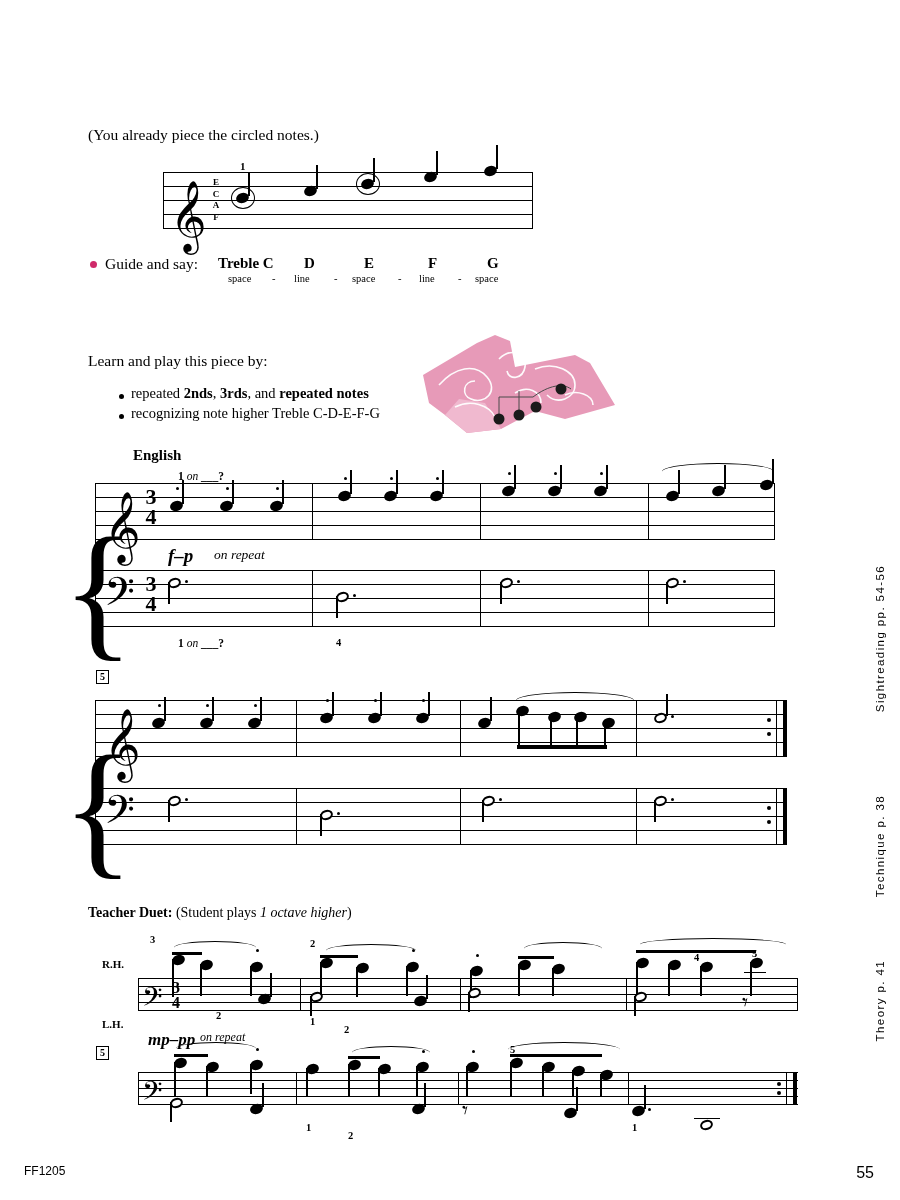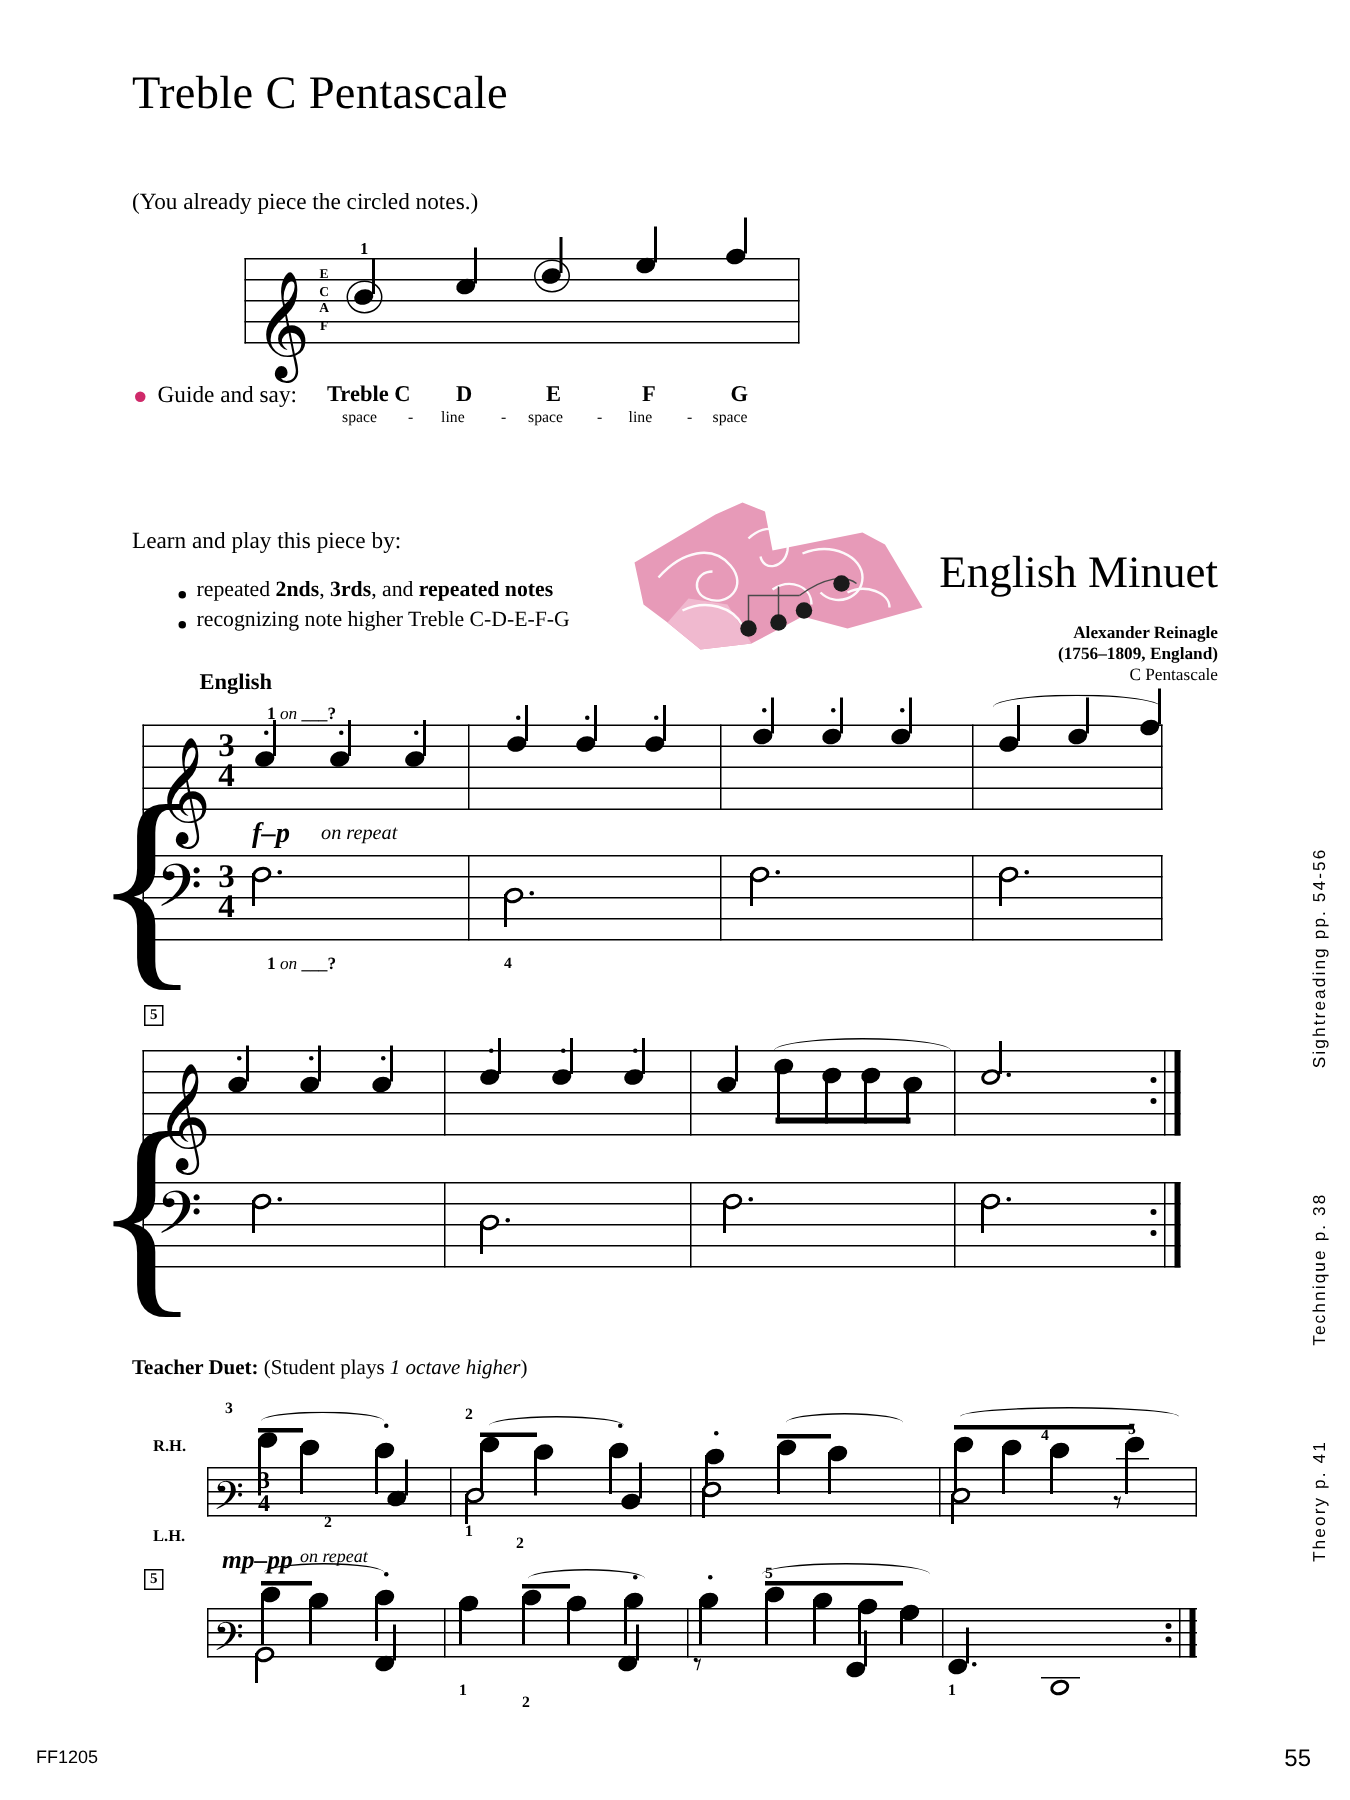--- a/index.html
+++ b/index.html
@@ -340,21 +340,20 @@
     position: absolute;
     height: 1px;
     background: #000;
   }
 </style>
 </head>
 <body>
 
 <div class="page">
 
-  <div class="page-title">Treble C Pentascale</div>
 
   <div class="intro-2">(You already piece the circled notes.)</div>
 
   <div class="staff-lines" style="left:163px; top:172px; width:370px; height:57px;">
     <i style="top:0px;"></i>
       <i style="top:14px;"></i>
       <i style="top:28px;"></i>
       <i style="top:42px;"></i>
       <i style="top:56px;"></i>
   </div>
@@ -430,26 +429,20 @@
       <path d="M84,86 L84,64 L118,64"></path>
       <path d="M104,82 L104,58"></path>
       <path d="M118,64 C134,52 148,50 156,56"></path>
     </g>
     <circle cx="84" cy="86" r="5.5" fill="#1a1a1a"></circle>
     <circle cx="104" cy="82" r="5.5" fill="#1a1a1a"></circle>
     <circle cx="121" cy="74" r="5.5" fill="#1a1a1a"></circle>
     <circle cx="146" cy="56" r="5.5" fill="#1a1a1a"></circle>
   </svg>
 
-  <div class="piece-title">English Minuet</div>
-  <div class="composer">
-    <span>Alexander Reinagle</span><br>
-    <span>(1756–1809, England)</span><br>
-    <span class="reg">C Pentascale</span>
-  </div>
 
   <div class="tempo" style="left:133px; top:447px;">English</div>
   <div class="count-txt" style="left:178px; top:470px;">1 <em>on</em> ___?</div>
 
   <div class="brace" style="left:62px; top:590px;">{</div>
 
   <div class="staff-lines" style="left:95px; top:483px; width:680px; height:57px;">
     <i style="top:0px;"></i>
       <i style="top:14px;"></i>
       <i style="top:28px;"></i>

